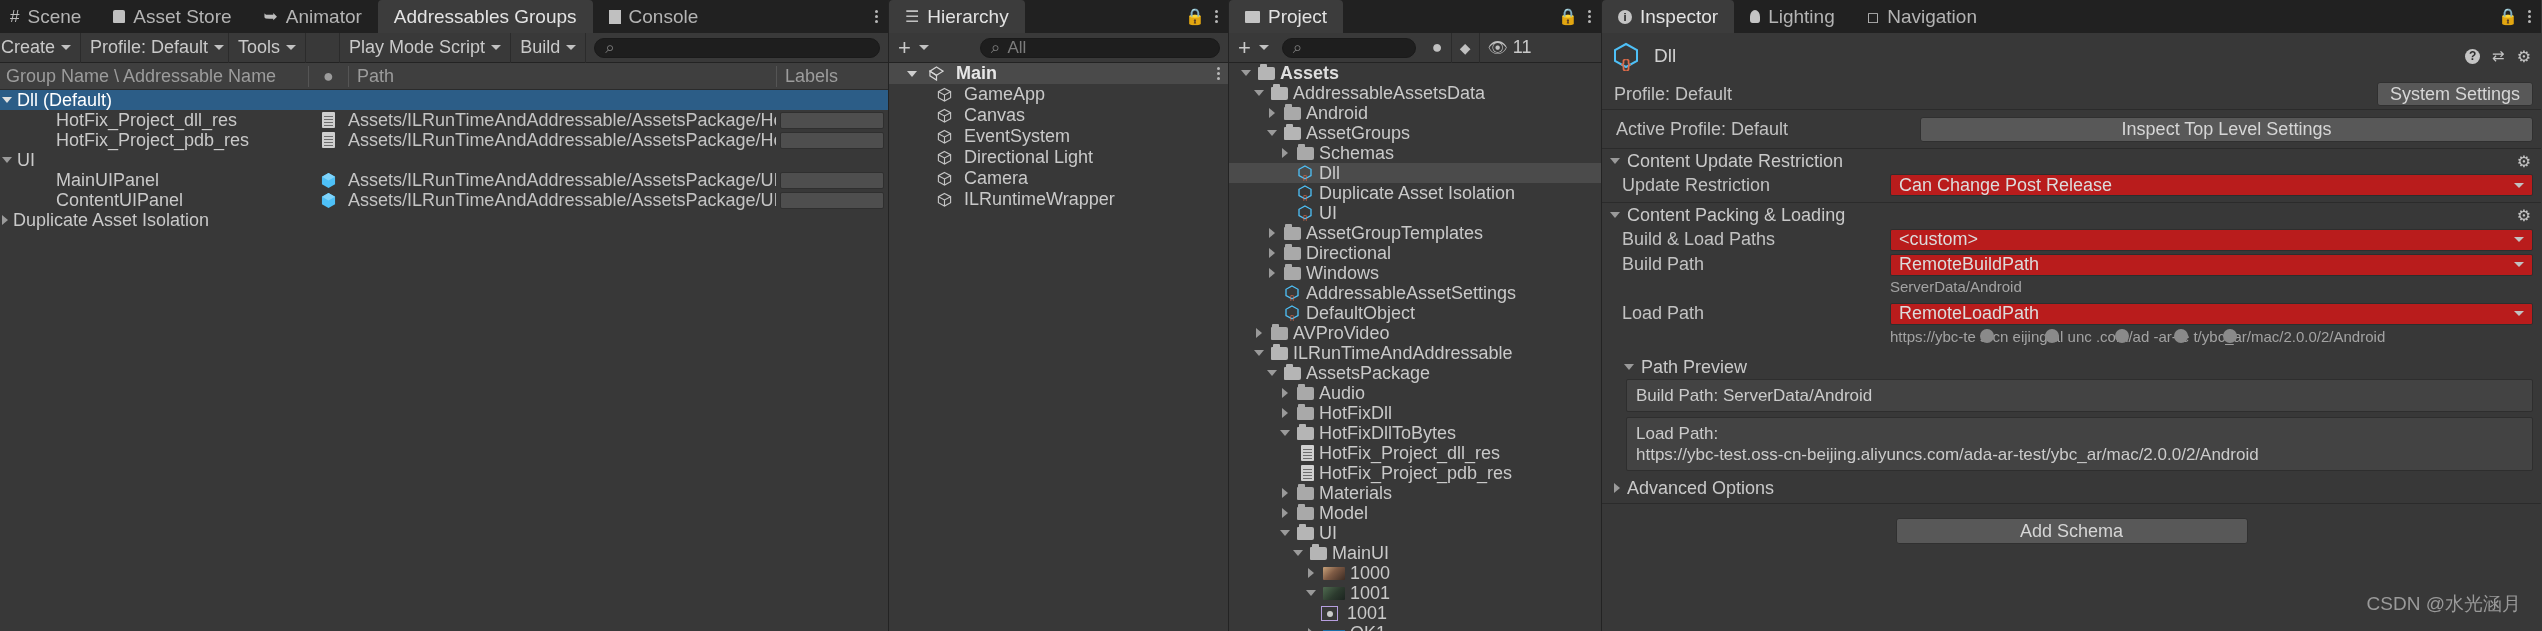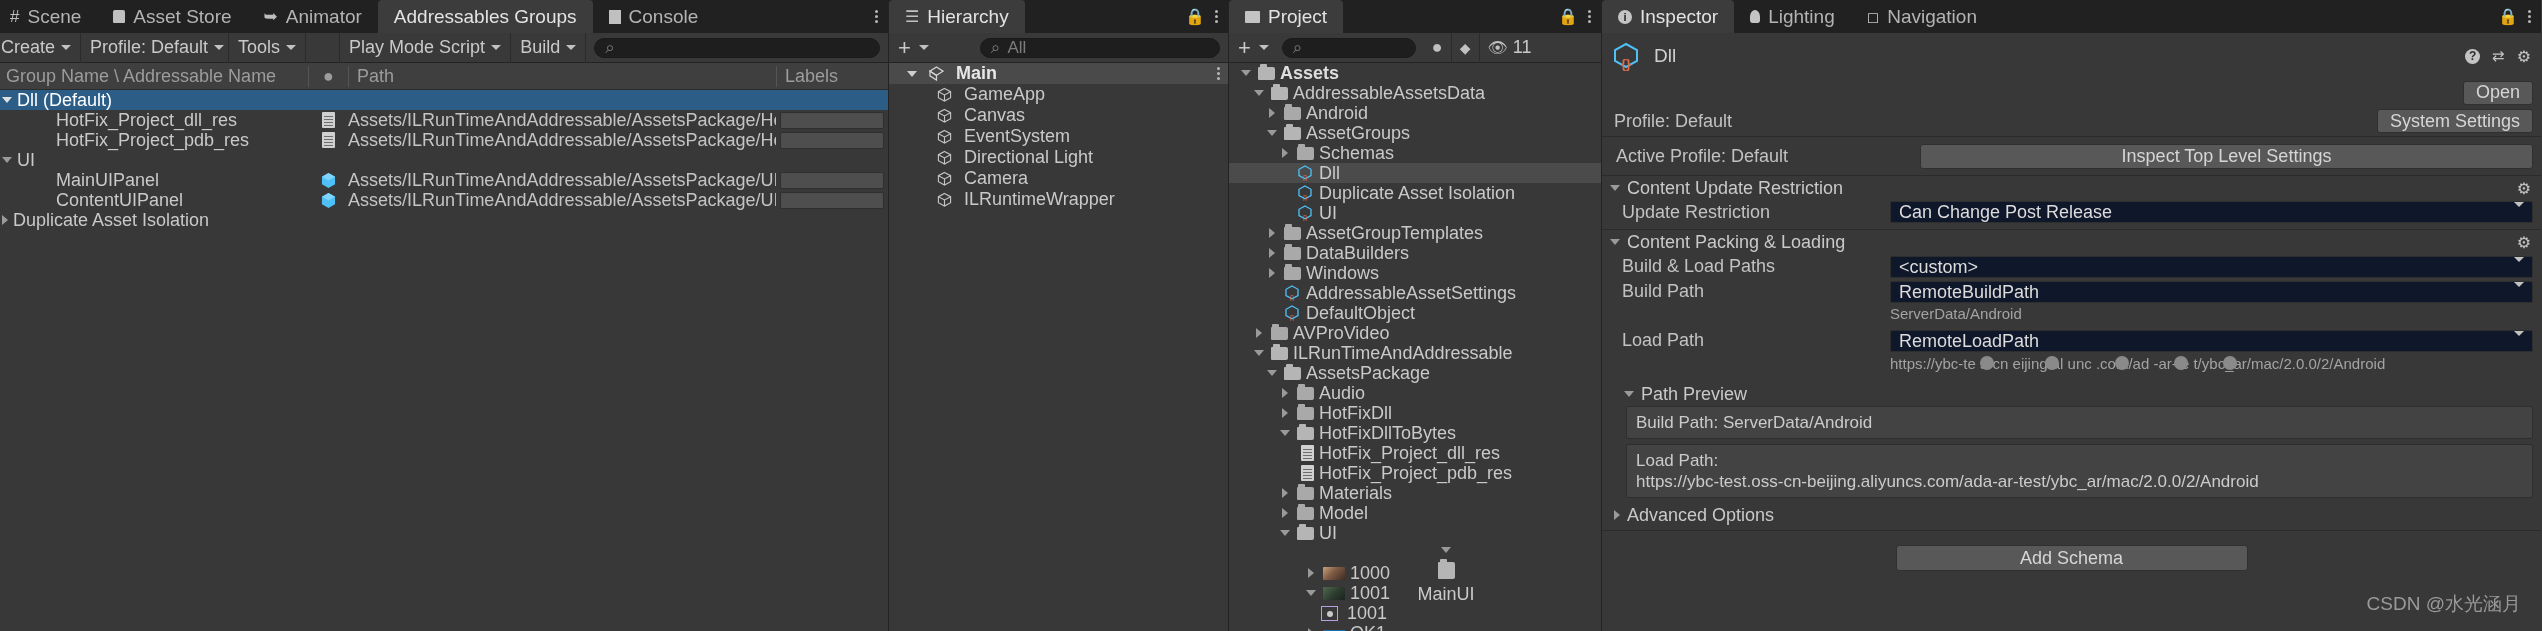--- a/index.html
+++ b/index.html
@@ -103,22 +103,22 @@
   .btn {
     background: #585858; border: 1px solid #303030; border-radius: 3px; color: #d6d6d6;
     font-size: 18px; padding: 2px 12px; display:inline-flex; align-items:center; justify-content:center; height: 24px;
   }
   .sep { height: 1px; background: #2b2b2b; }
   .ins-row { height: 31px; display: flex; align-items: center; padding: 0 8px; font-size: 18px; }
   .ins-row .lbl { width: 280px; color: #c2c2c2; padding-left: 12px; }
   .foldout { height: 24px; display: flex; align-items: center; gap: 7px; font-size: 18px; color: #c9c9c9; padding-left: 8px; position: relative; }
   .foldout .gear { position: absolute; right: 10px; }
   .field {
-    flex: 1; height: 22px; background: #0f172a; border: 1px solid #2e2e2e; border-radius: 2px;
-    display: flex; align-items: flex-start; padding: 0 8px; color: #dcdcdc; font-size: 18px; position: relative;
+    flex: 1; height: 22px; background: #b91c1c; border: 1px solid #2e2e2e; border-radius: 2px;
+    display: flex; align-items: center; padding: 0 8px; color: #dcdcdc; font-size: 18px; position: relative;
   }
   .field .fcaret { position: absolute; right: 8px; }
   .hint { font-size: 15px; color: #a3a3a3; padding-left: 288px; line-height: 16px; }
   .preview-box {
     margin: 0 8px 0 24px; background: #434343; border: 1px solid #2e2e2e; border-radius: 2px;
     padding: 5px 9px; font-size: 17px; color: #cbcbcb; line-height: 21px;
   }
   .addschema { display: flex; justify-content: center; padding-top: 14px; }
   .addschema .btn { width: 352px; height: 26px; }
   .watermark { position: absolute; right: 20px; bottom: 14px; color: #9a9a9a; font-size: 19px; }
@@ -485,21 +485,21 @@
             <i class="caret-r"></i>
           </span>
         <span class="folder closed"></span>
         <span>AssetGroupTemplates</span>
       </div>
       <div class="p-row" style="padding-left:36px;">
         <span class="arrow-slot">
             <i class="caret-r"></i>
           </span>
         <span class="folder closed"></span>
-        <span>DataBuilders</span>
+        <span>Directional</span>
       </div>
       <div class="p-row" style="padding-left:36px;">
         <span class="arrow-slot">
             <i class="caret-r"></i>
           </span>
         <span class="folder closed"></span>
         <span>Windows</span>
       </div>
       <div class="p-row" style="padding-left:36px;">
         <span class="arrow-slot"></span>
@@ -581,21 +581,21 @@
         <span class="folder closed"></span>
         <span>Model</span>
       </div>
       <div class="p-row" style="padding-left:49px;">
         <span class="arrow-slot">
             <i class="caret-d"></i>
           </span>
         <span class="folder open"></span>
         <span>UI</span>
       </div>
-      <div class="p-row" style="padding-left:62px;flex-direction:column;">
+      <div class="p-row" style="padding-left:62px;">
         <span class="arrow-slot">
             <i class="caret-d"></i>
           </span>
         <span class="folder open"></span>
         <span>MainUI</span>
       </div>
       <div class="p-row" style="padding-left:75px;">
         <span class="arrow-slot">
             <i class="caret-r"></i>
           </span>
@@ -655,23 +655,20 @@
           <text x="14" y="27" font-size="13" fill="#e06c4a" text-anchor="middle" font-weight="bold">{}</text>
         </svg>
         <span class="tname">Dll</span>
         <span class="tright">
           <span style="display:inline-block;width:15px;height:15px;border-radius:50%;background:#c4c4c4;color:#2d2d2d;font-size:12px;text-align:center;line-height:15px;font-weight:bold;">?</span>
           <span style="color:#c4c4c4;font-size:15px;">⇄</span>
           <span style="color:#c4c4c4;font-size:16px;">⚙</span>
         </span>
       </div>
 
-      <div class="openrow">
-        <span class="btn">Open</span>
-      </div>
 
       <div class="ins-row" style="height:30px;">
         <span class="lbl" style="padding-left:4px;width:auto;">Profile: Default</span>
         <span class="btn" style="margin-left:auto;">System Settings</span>
       </div>
       <div class="sep"></div>
 
       <div class="ins-row" style="height:38px;">
         <span class="lbl" style="width:310px;padding-left:6px;">Active Profile: Default</span>
         <span class="btn" style="flex:1;height:25px;">Inspect Top Level Settings</span>

